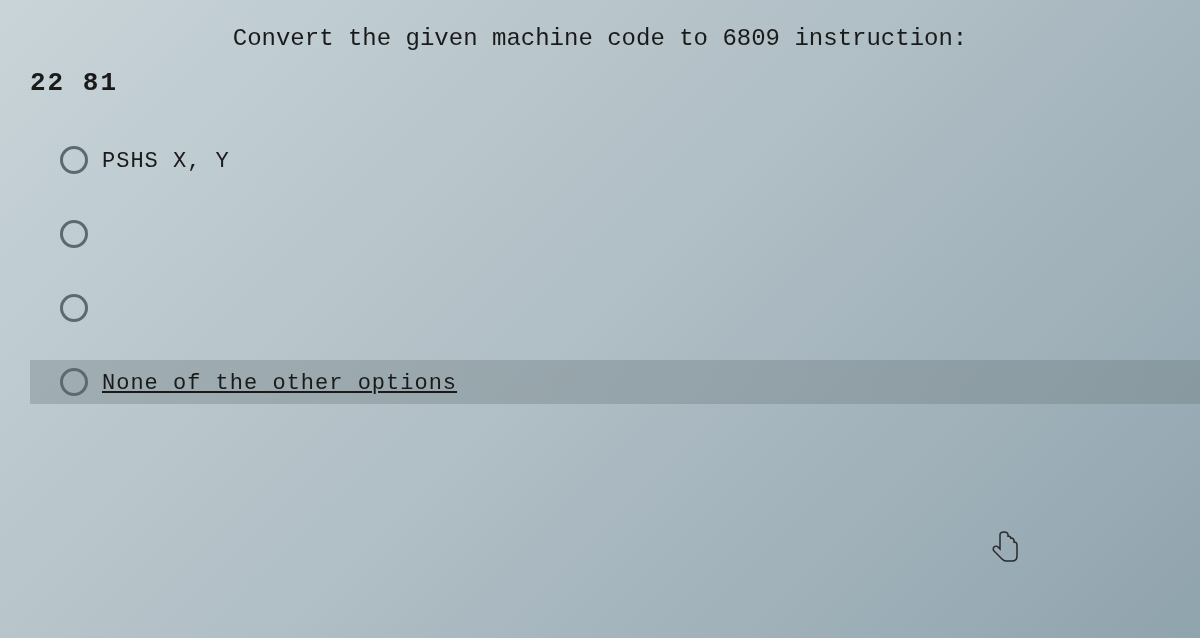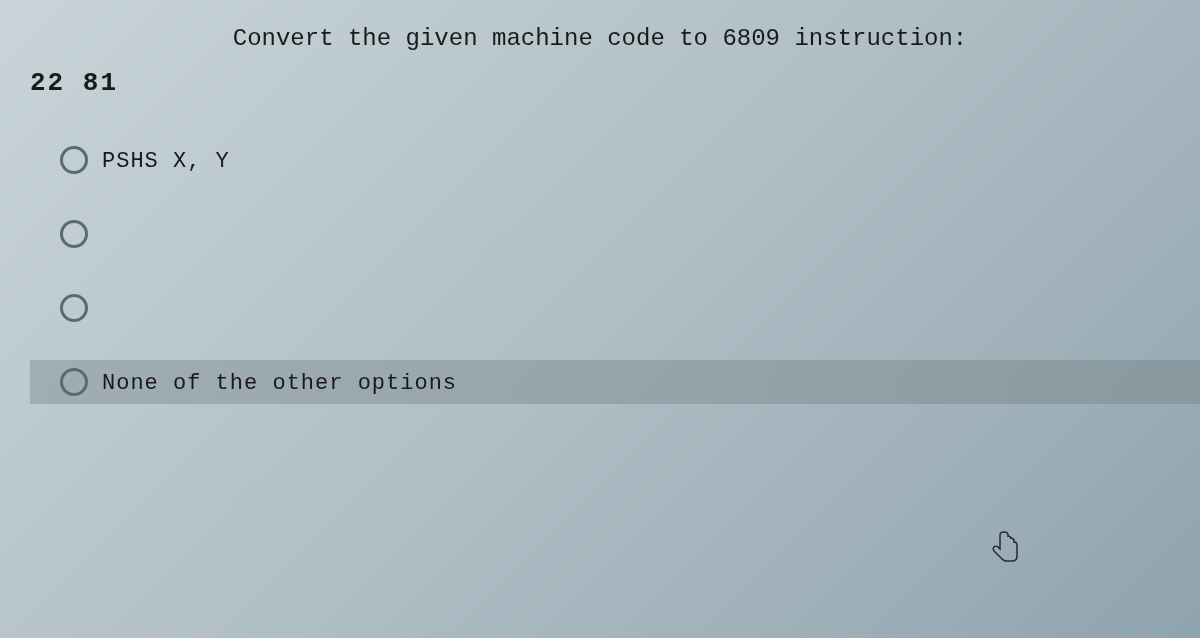--- a/index.html
+++ b/index.html
@@ -40,20 +40,21 @@
       gap: 14px;
       padding: 8px 0;
       position: relative;
     }
     .option-row.hovered {
       background: linear-gradient(90deg, rgba(140,155,160,0.6) 0%, rgba(120,135,140,0.5) 100%);
       margin-left: -30px;
       padding-left: 30px;
       padding-right: 30px;
       margin-right: -30px;
+      text-decoration: underline;
     }
     .radio-circle {
       width: 28px;
       height: 28px;
       border: 3px solid #5a6b70;
       border-radius: 50%;
       flex-shrink: 0;
       background: transparent;
       cursor: pointer;
     }

